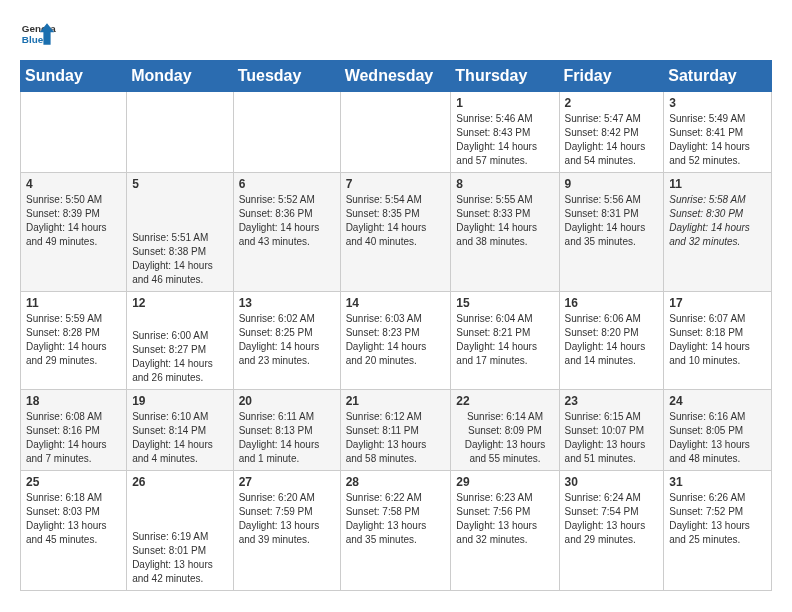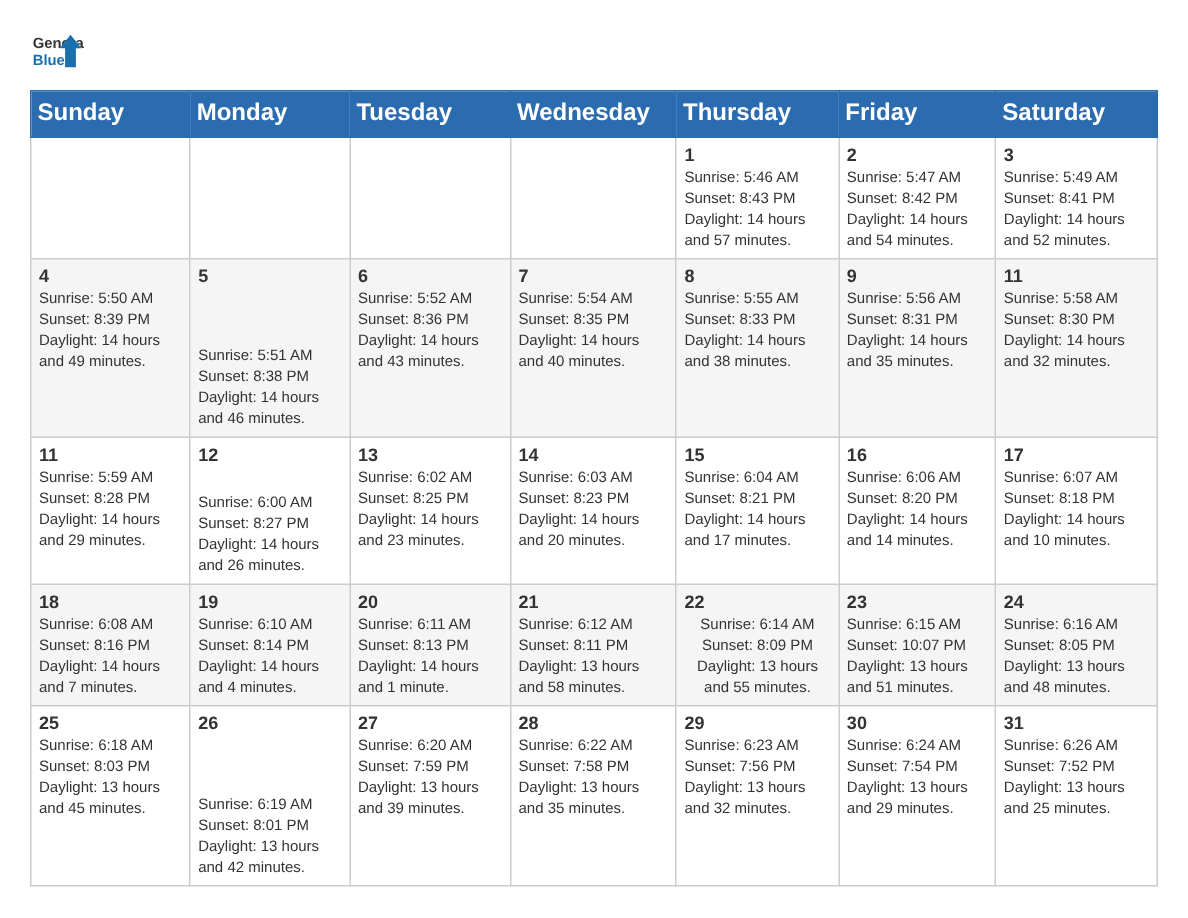--- a/index.html
+++ b/index.html
@@ -173,21 +173,21 @@
         </td>
         <td>
           <div class="day-number">9</div>
           <div class="day-info" style="white-space: pre-line;">Sunrise: 5:56 AM
 Sunset: 8:31 PM
 Daylight: 14 hours
 and 35 minutes.</div>
         </td>
         <td>
           <div class="day-number">11</div>
-          <div class="day-info" style="white-space: pre-line;">Sunrise: 5:58 AM
+          <div class="day-info" style="white-space: pre-line; font-style: italic;">Sunrise: 5:58 AM
 Sunset: 8:30 PM
 Daylight: 14 hours
 and 32 minutes.</div>
         </td>
       </tr>
       <tr>
         <td>
           <div class="day-number">11</div>
           <div class="day-info" style="white-space: pre-line;">Sunrise: 5:59 AM
 Sunset: 8:28 PM

